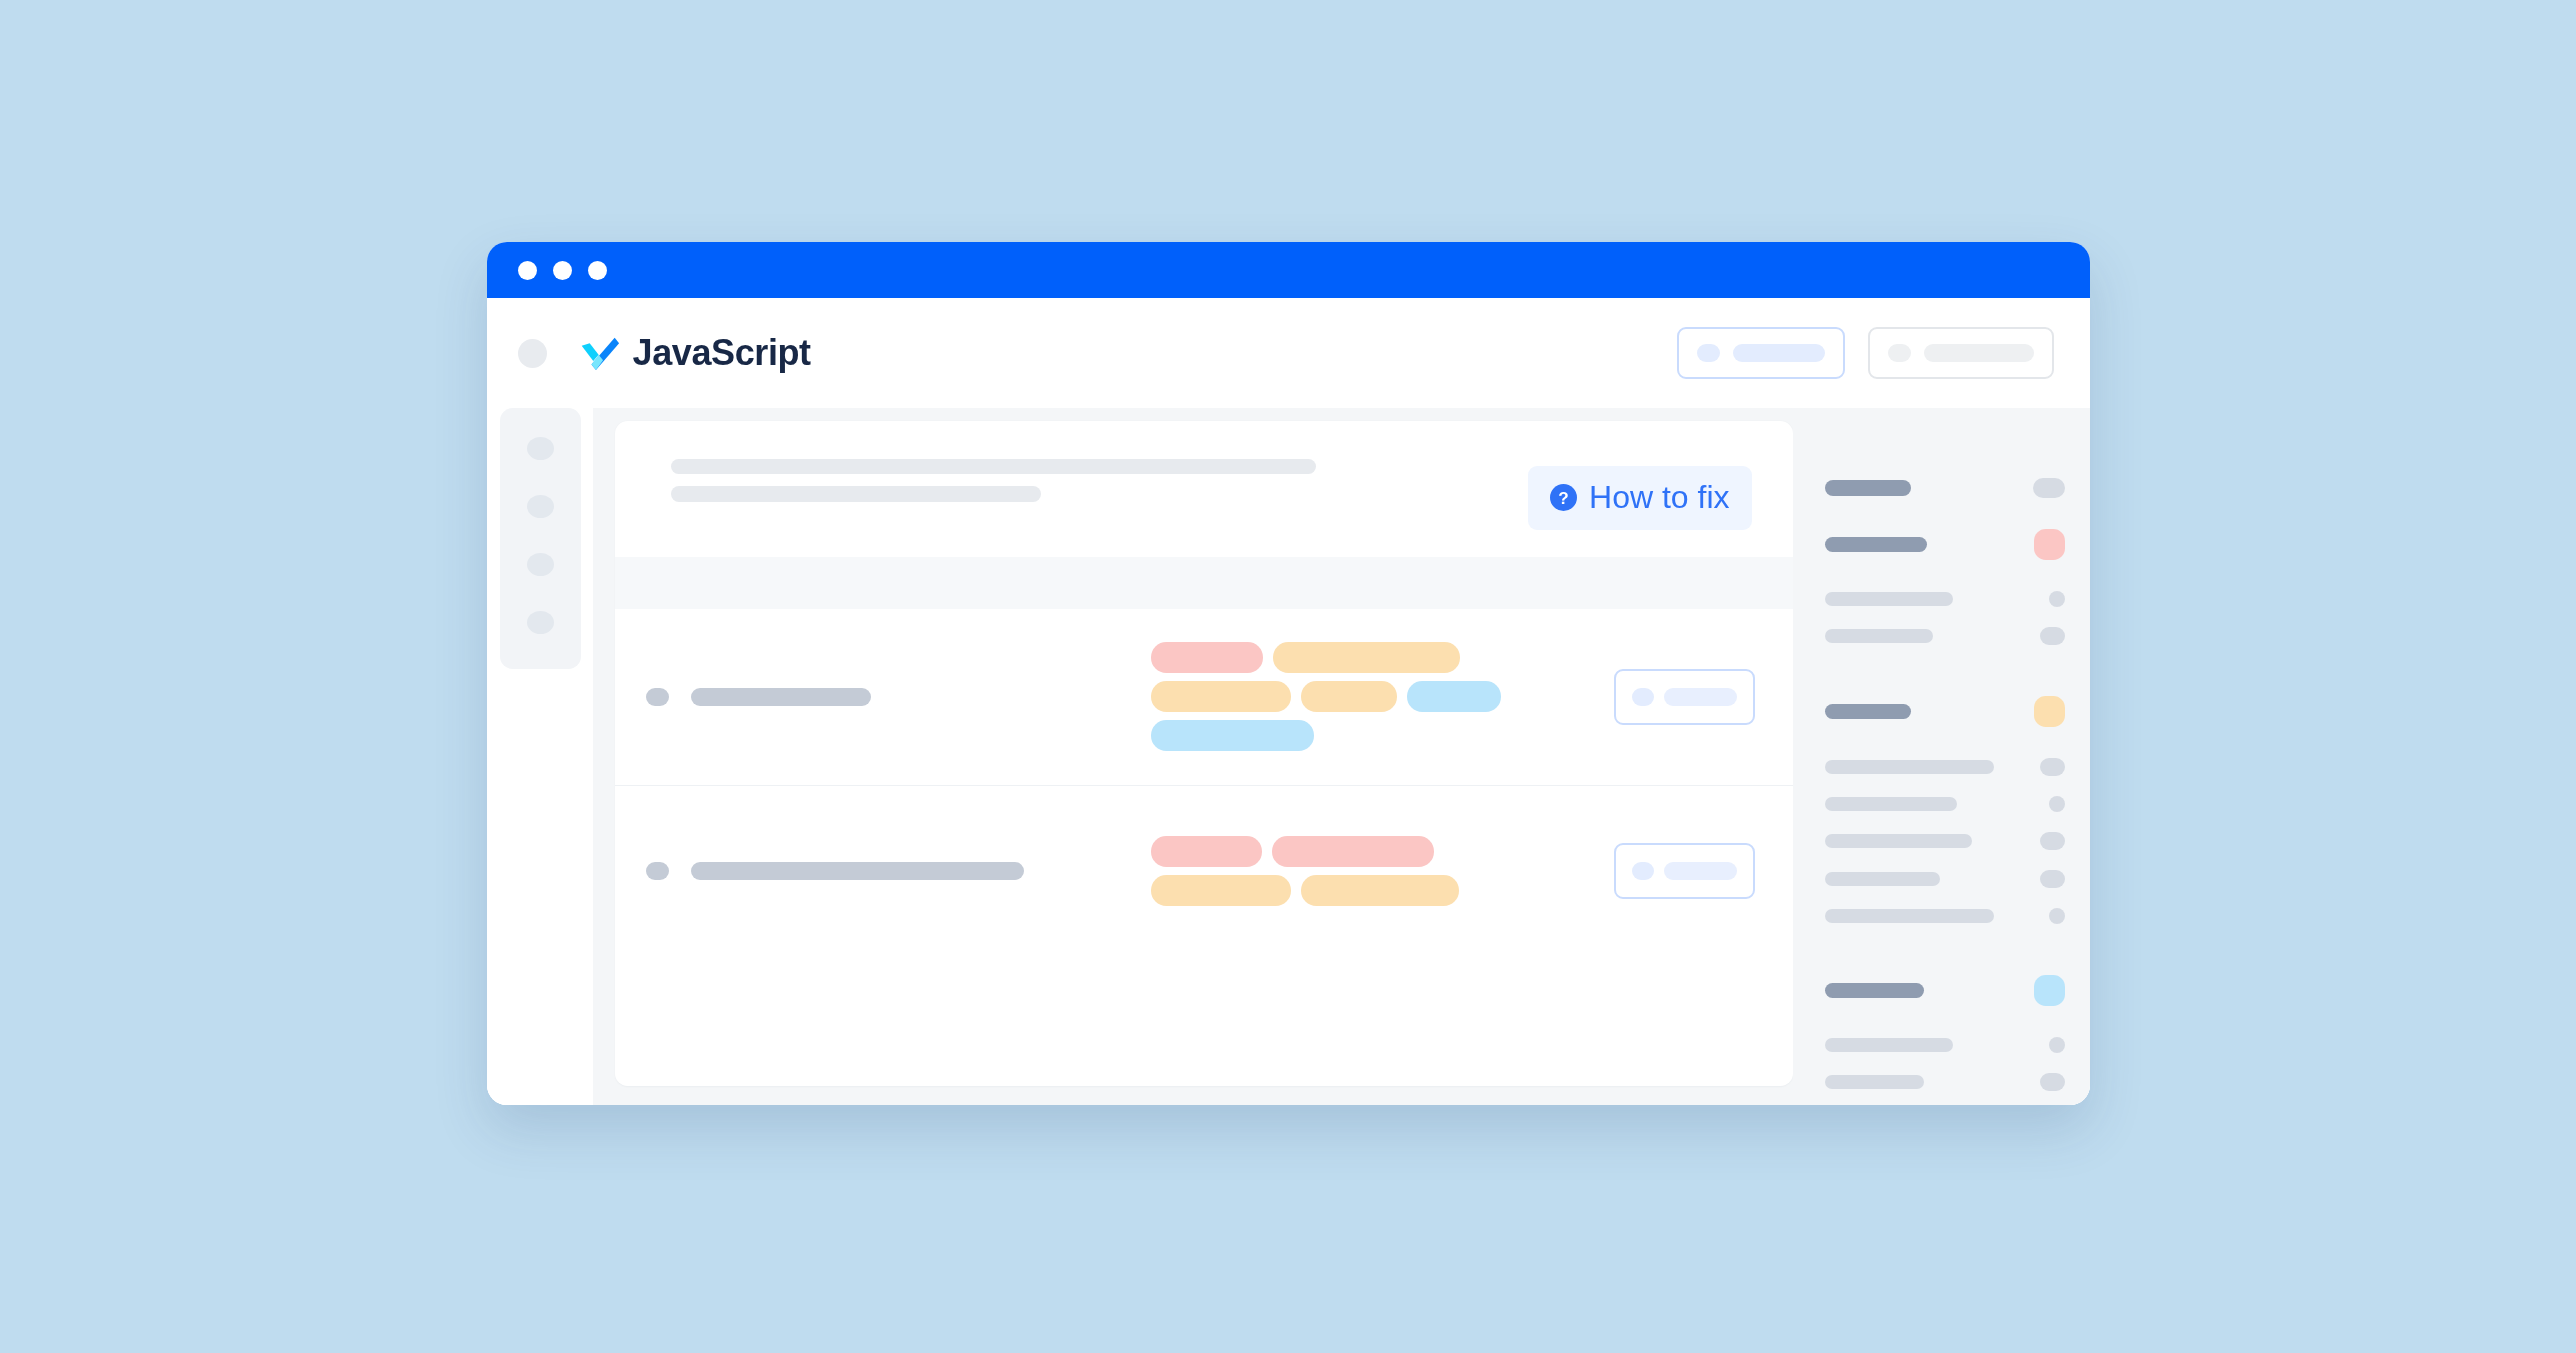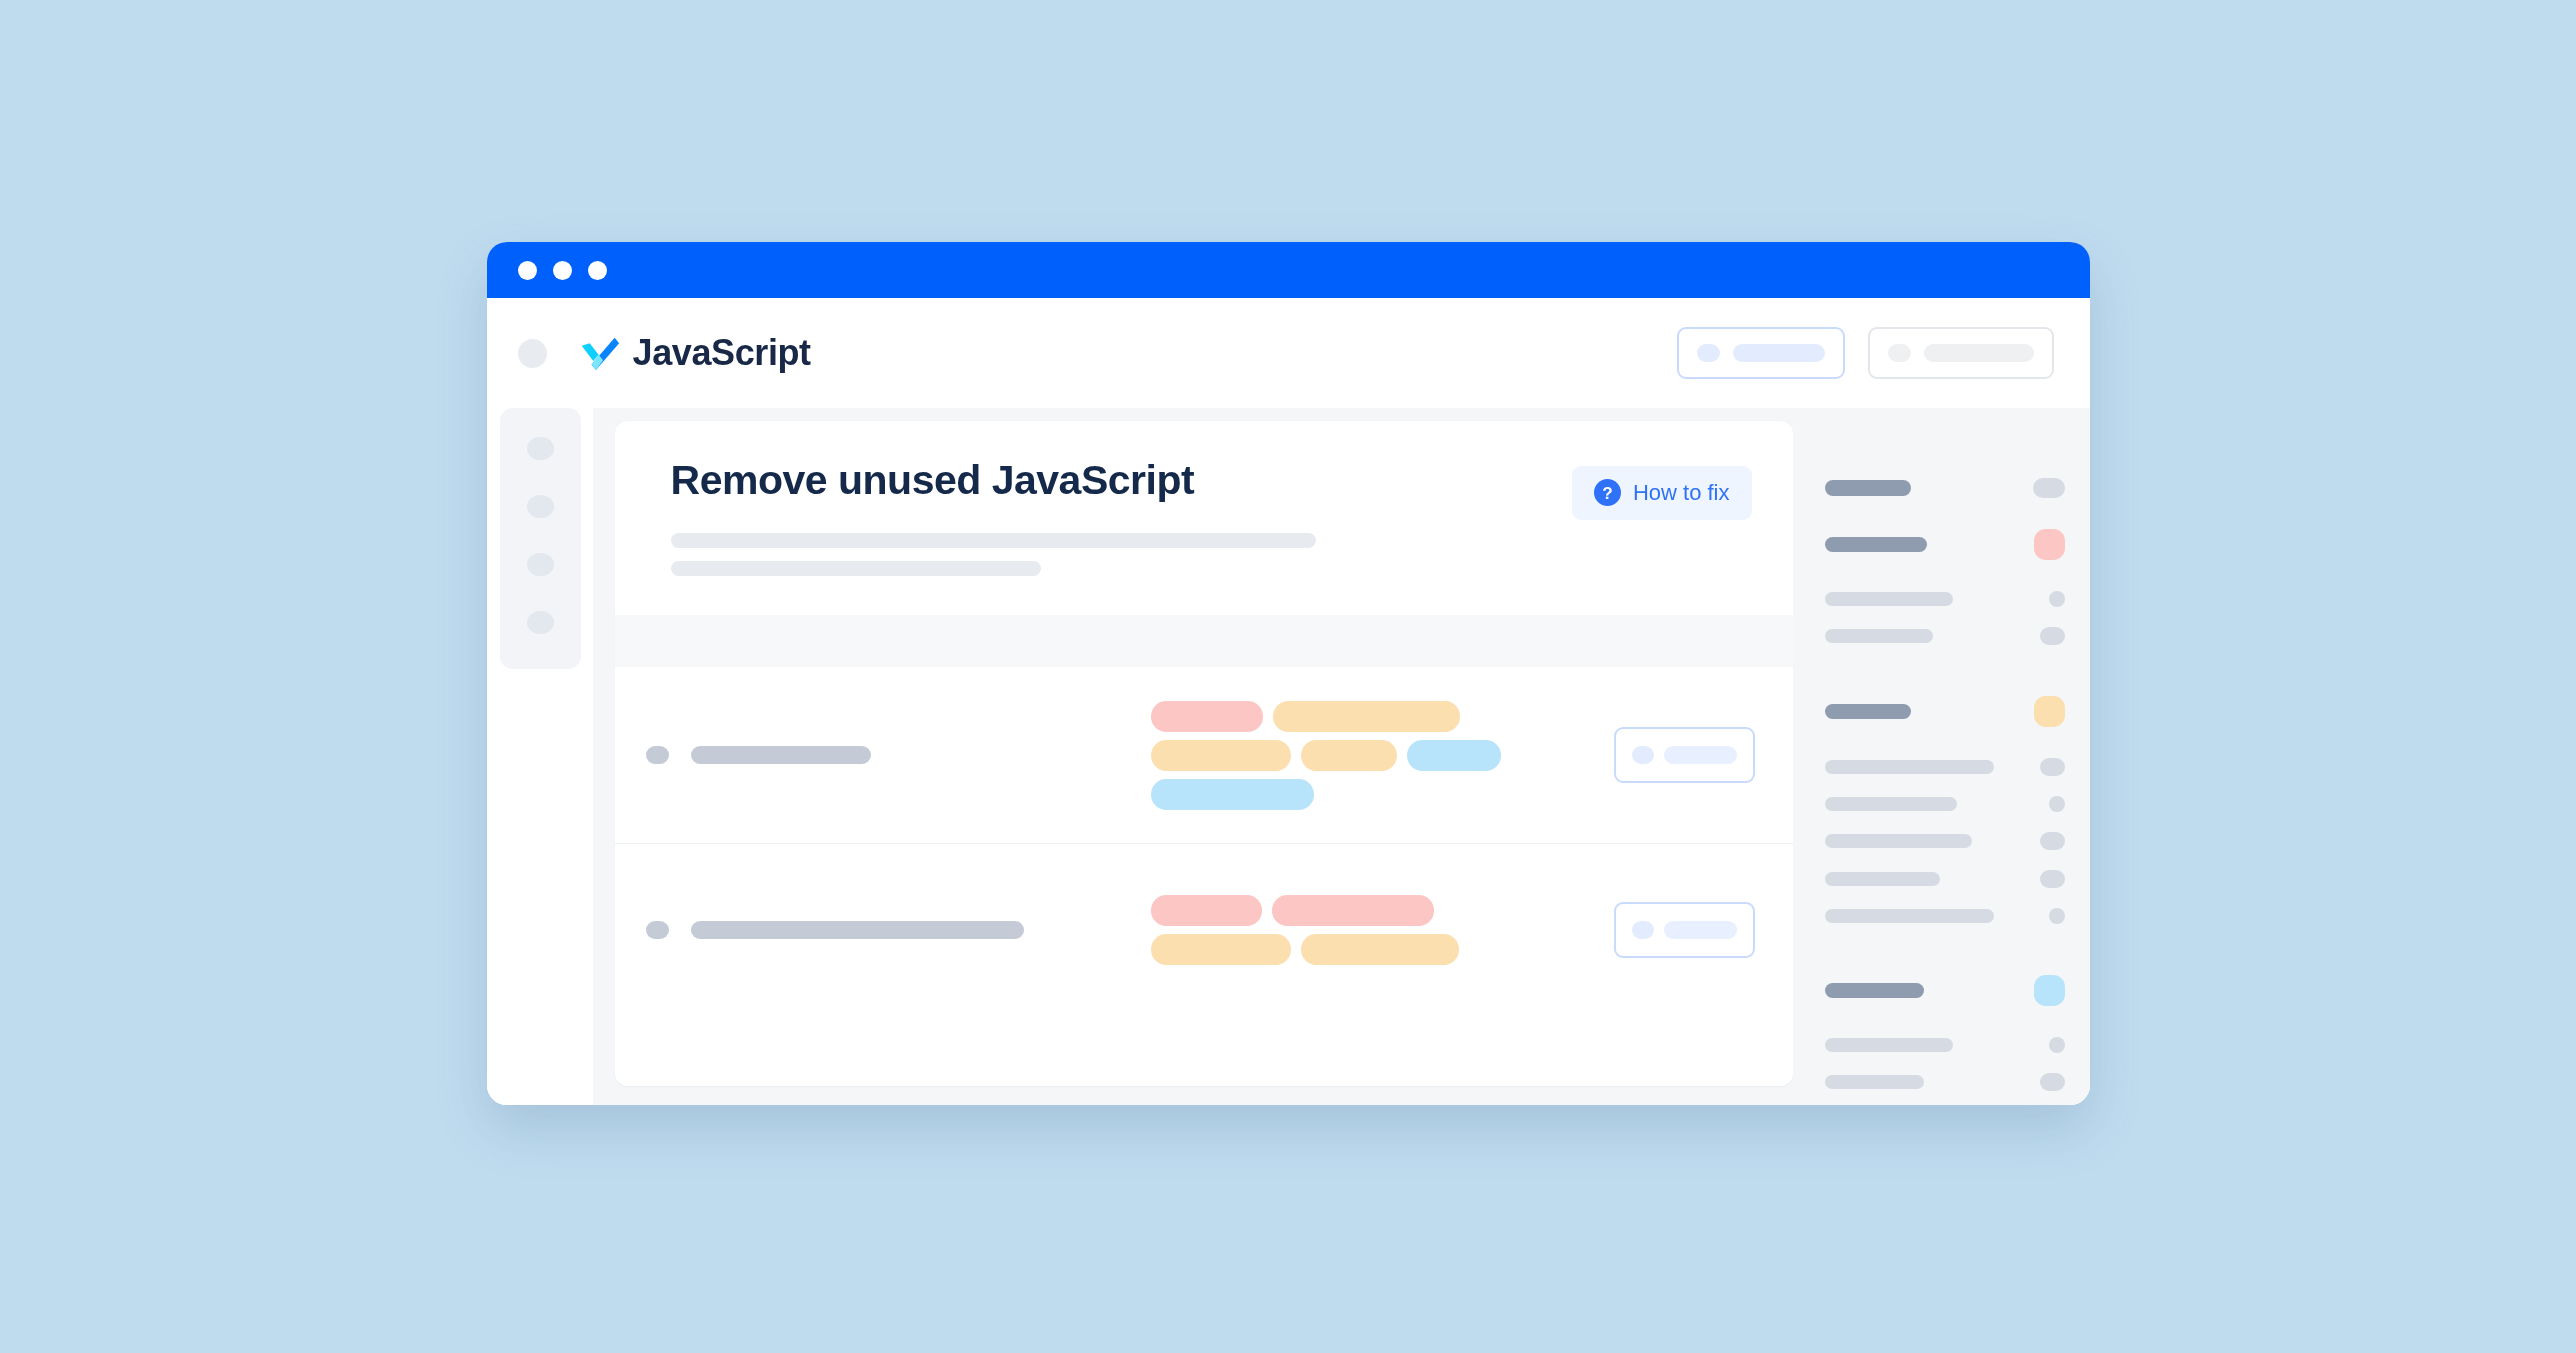--- a/index.html
+++ b/index.html
@@ -195,21 +195,21 @@
     padding: 13.5px 22.5px;
     margin-top: 7.2px;
     cursor: pointer;
   }
   .howtofix .q-icon {
     width: 27px;
     height: 27px;
     flex: 0 0 auto;
   }
   .howtofix .htf-label {
-    font-size: 22px;
+    font-size: 32px;
     color: #2f72f7;
     white-space: nowrap;
   }
 
   .table-headrow {
     height: 52px;
     background: #f6f8fa;
   }
 
   .table-row {
@@ -362,21 +362,20 @@
         <span class="rail-icon"></span>
         <span class="rail-icon"></span>
       </div>
     </div>
 
     <div class="content">
       <div class="card">
 
         <div class="card-head">
           <div class="card-head-left">
-            <h1 class="page-title">Remove unused JavaScript</h1>
             <div class="line-skel w1"></div>
             <div class="line-skel w2"></div>
           </div>
 
           <div class="howtofix">
             <span class="q-icon">
               <svg viewBox="0 0 30 30" width="27" height="27" xmlns="http://www.w3.org/2000/svg">
                 <circle cx="15" cy="15" r="15" fill="#2f72f7"></circle>
                 <text x="15" y="22" text-anchor="middle" font-family="Liberation Sans, sans-serif" font-size="19" font-weight="bold" fill="#ffffff">?</text>
               </svg>

